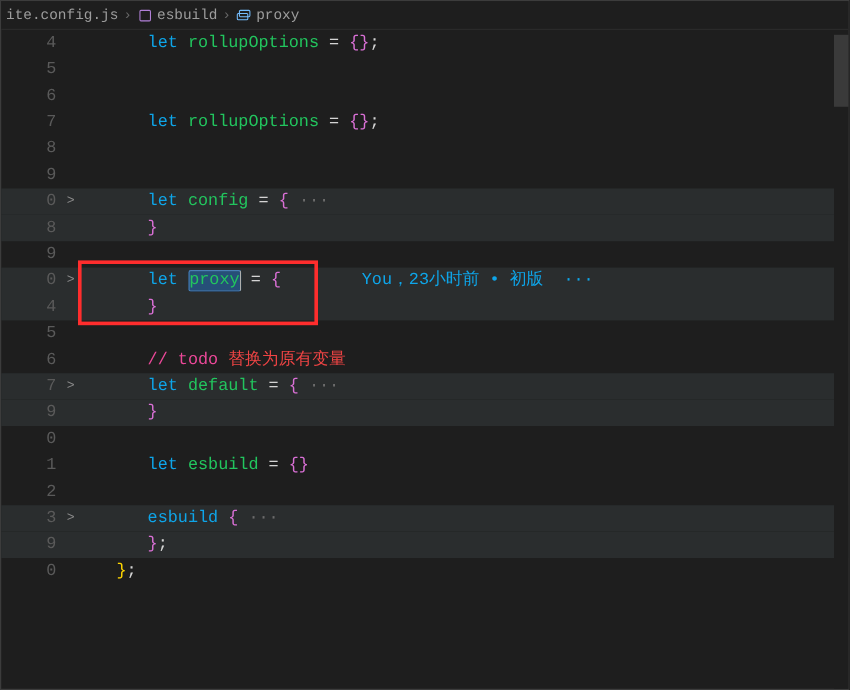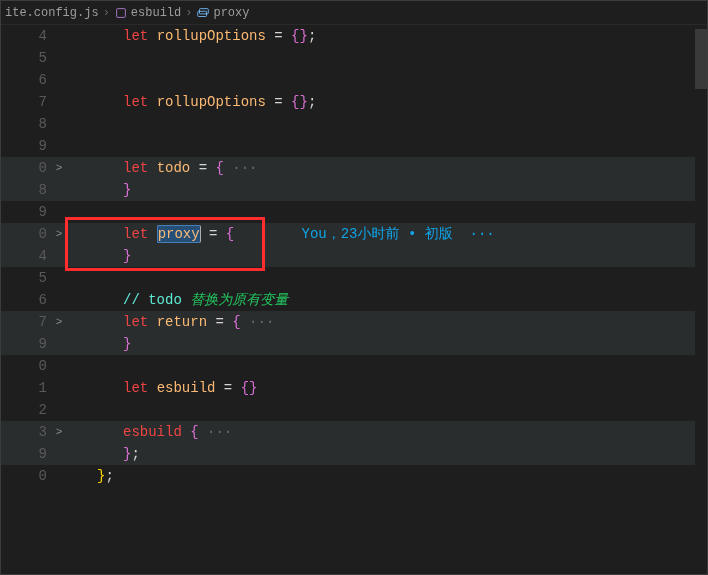--- a/index.html
+++ b/index.html
@@ -11,27 +11,27 @@
   .bc-icon svg{width:14px;height:14px;}
   .code-area{position:absolute;top:24px;left:0;right:0;bottom:0;}
   .row{display:flex;height:22px;align-items:center;white-space:pre;}
   .row.hl{background:#2a2d2e;}
   .gutter{width:50px;text-align:right;color:#5a5a5a;padding-right:4px;box-sizing:border-box;user-select:none;}
   .fold{width:16px;color:#8c8c8c;text-align:center;user-select:none;font-size:11px;}
   .content{flex:1;padding-left:4px;}
   .indent{display:inline-block;}
   .i1{width:26px;}
   .i2{width:52px;}
-  .kw{color:#ef4444;}
-  .var{color:#fdba74;margin-top:22px;}
+  .kw{color:#0ea5e9;}
+  .var{color:#22c55e;margin-top:22px;}
   .op{color:#d4d4d4;}
   .brace{color:#ffd700;}
   .brace2{color:#da70d6;}
-  .comment{color:#5eead4;}
-  .comment-cn{color:#22c55e;font-style:italic;}
+  .comment{color:#ec4899;}
+  .comment-cn{color:#ef4444;}
   .ghost{color:#0ea5e9;}
   .dots{color:#6b6b6b;}
   .sel{background:#264f78;border:1px solid #4a7fb5;padding:0 0px;border-radius:2px;}
   .cursor{border-right:1px solid #aeafad;}
   .annotation-box{position:absolute;border:3px solid #ff2d2d;pointer-events:none;box-sizing:border-box;}
   .scrollbar{position:absolute;right:0;top:24px;bottom:0;width:12px;background:#1e1e1e;}
   .scroll-thumb{position:absolute;width:12px;background:#3a3a3a;right:0;}
 </style>
 </head>
 <body>
@@ -61,28 +61,28 @@
     </span>
   </div>
 
   <div class="code-area" id="code-area">
       <div class="row"><div class="gutter">4</div><div class="fold"></div><div class="content"><span class="indent i2"></span><span class="kw">let</span><span class="op"> </span><span class="var">rollupOptions</span><span class="op"> = </span><span class="brace2">{}</span><span class="op">;</span></div></div>
       <div class="row"><div class="gutter">5</div><div class="fold"></div><div class="content"></div></div>
       <div class="row"><div class="gutter">6</div><div class="fold"></div><div class="content"></div></div>
       <div class="row"><div class="gutter">7</div><div class="fold"></div><div class="content"><span class="indent i2"></span><span class="kw">let</span><span class="op"> </span><span class="var">rollupOptions</span><span class="op"> = </span><span class="brace2">{}</span><span class="op">;</span></div></div>
       <div class="row"><div class="gutter">8</div><div class="fold"></div><div class="content"></div></div>
       <div class="row"><div class="gutter">9</div><div class="fold"></div><div class="content"></div></div>
-      <div class="row hl"><div class="gutter">0</div><div class="fold">&gt;</div><div class="content"><span class="indent i2"></span><span class="kw">let</span><span class="op"> </span><span class="var">todo</span><span class="op"> = </span><span class="brace2">{</span><span class="dots"> ···</span></div></div>
+      <div class="row hl"><div class="gutter">0</div><div class="fold">&gt;</div><div class="content"><span class="indent i2"></span><span class="kw">let</span><span class="op"> </span><span class="var">config</span><span class="op"> = </span><span class="brace2">{</span><span class="dots"> ···</span></div></div>
       <div class="row hl"><div class="gutter">8</div><div class="fold"></div><div class="content"><span class="indent i2"></span><span class="brace2">}</span></div></div>
       <div class="row"><div class="gutter">9</div><div class="fold"></div><div class="content"></div></div>
       <div class="row hl"><div class="gutter">0</div><div class="fold">&gt;</div><div class="content"><span class="indent i2"></span><span class="kw">let</span> <span class="var sel cursor">proxy</span><span class="op"> = </span><span class="brace2">{</span><span>        </span><span class="ghost">You，23小时前 • 初版  ···</span></div></div>
       <div class="row hl"><div class="gutter">4</div><div class="fold"></div><div class="content"><span class="indent i2"></span><span class="brace2">}</span></div></div>
       <div class="row"><div class="gutter">5</div><div class="fold"></div><div class="content"></div></div>
       <div class="row"><div class="gutter">6</div><div class="fold"></div><div class="content"><span class="indent i2"></span><span class="comment">// todo </span><span class="comment-cn">替换为原有变量</span></div></div>
-      <div class="row hl"><div class="gutter">7</div><div class="fold">&gt;</div><div class="content"><span class="indent i2"></span><span class="kw">let</span><span class="op"> </span><span class="var">return</span><span class="op"> = </span><span class="brace2">{</span><span class="dots"> ···</span></div></div>
+      <div class="row hl"><div class="gutter">7</div><div class="fold">&gt;</div><div class="content"><span class="indent i2"></span><span class="kw">let</span><span class="op"> </span><span class="var">default</span><span class="op"> = </span><span class="brace2">{</span><span class="dots"> ···</span></div></div>
       <div class="row hl"><div class="gutter">9</div><div class="fold"></div><div class="content"><span class="indent i2"></span><span class="brace2">}</span></div></div>
       <div class="row"><div class="gutter">0</div><div class="fold"></div><div class="content"></div></div>
       <div class="row"><div class="gutter">1</div><div class="fold"></div><div class="content"><span class="indent i2"></span><span class="kw">let</span><span class="op"> </span><span class="var">esbuild</span><span class="op"> = </span><span class="brace2">{}</span></div></div>
       <div class="row"><div class="gutter">2</div><div class="fold"></div><div class="content"></div></div>
       <div class="row hl"><div class="gutter">3</div><div class="fold">&gt;</div><div class="content"><span class="indent i2"></span><span class="kw">esbuild</span><span class="op"> </span><span class="brace2">{</span><span class="dots"> ···</span></div></div>
       <div class="row hl"><div class="gutter">9</div><div class="fold"></div><div class="content"><span class="indent i2"></span><span class="brace2">}</span><span class="op">;</span></div></div>
       <div class="row"><div class="gutter">0</div><div class="fold"></div><div class="content"><span class="indent i1"></span><span class="brace">}</span><span class="op">;</span></div></div>
     </div>
 
   <div class="annotation-box" id="anno" style="top: 216px; left: 64px; width: 200px; height: 54px;"></div>

